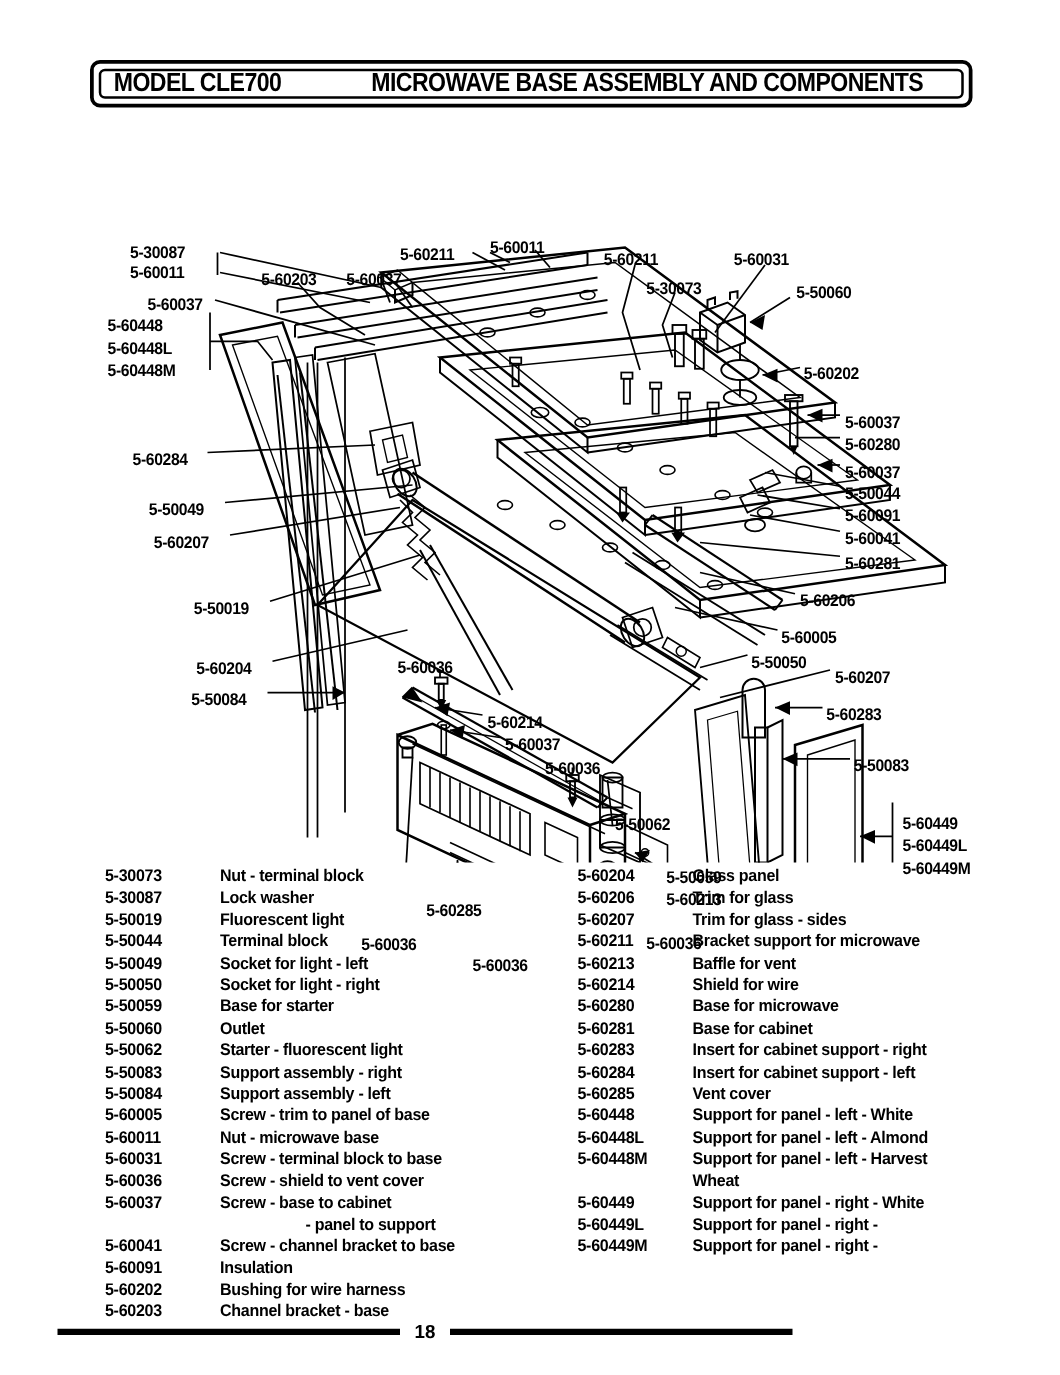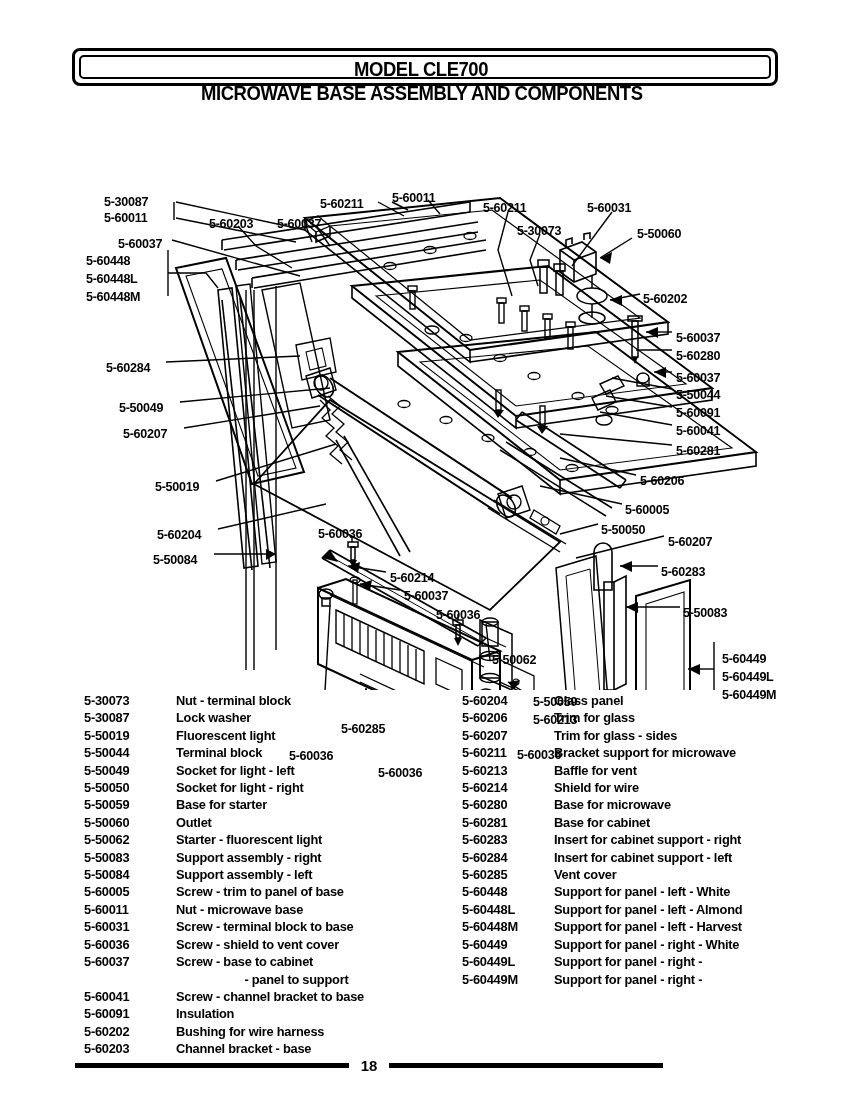--- a/index.html
+++ b/index.html
@@ -32,21 +32,20 @@
     position: absolute;
     left: 4px;
     top: 4px;
     right: 4px;
     bottom: 4px;
     border: 2px solid #000;
     border-radius: 5px;
     box-sizing: border-box;
     display: flex;
     align-items: center;
-    flex-direction: column;
   }
   .banner-text {
     font-weight: bold;
     font-family: "Liberation Sans", sans-serif;
     letter-spacing: -0.5px;
     white-space: nowrap;
     transform: scaleX(0.88);
     transform-origin: left center;
   }
   #model-label {
@@ -126,21 +125,20 @@
   
   #footer {
     position: absolute;
     left: 0;
     top: 1050px;
     width: 680px;
     height: 30px;
     display: flex;
     align-items: center;
     justify-content: center;
-    margin-left: 29px;
   }
   .footer-rule {
     height: 5px;
     width: 274px;
     background: #000;
   }
   #page-number {
     font-size: 15px;
     font-weight: bold;
     font-family: "Liberation Sans", sans-serif;
@@ -681,20 +679,24 @@
       </div>
       <div class="part-row">
         <div class="part-num">5-60448L</div>
         <div class="part-desc">Support for panel - left - Almond</div>
       </div>
       <div class="part-row">
         <div class="part-num">5-60448M</div>
         <div class="part-desc">Support for panel - left - Harvest</div>
       </div>
       <div class="part-row">
+        <div class="part-num"></div>
+        <div class="part-desc cont">Wheat</div>
+      </div>
+      <div class="part-row">
         <div class="part-num">5-60449</div>
         <div class="part-desc">Support for panel - right - White</div>
       </div>
       <div class="part-row">
         <div class="part-num">5-60449L</div>
         <div class="part-desc">Support for panel - right -</div>
       </div>
       <div class="part-row">
         <div class="part-num">5-60449M</div>
         <div class="part-desc">Support for panel - right -</div>

